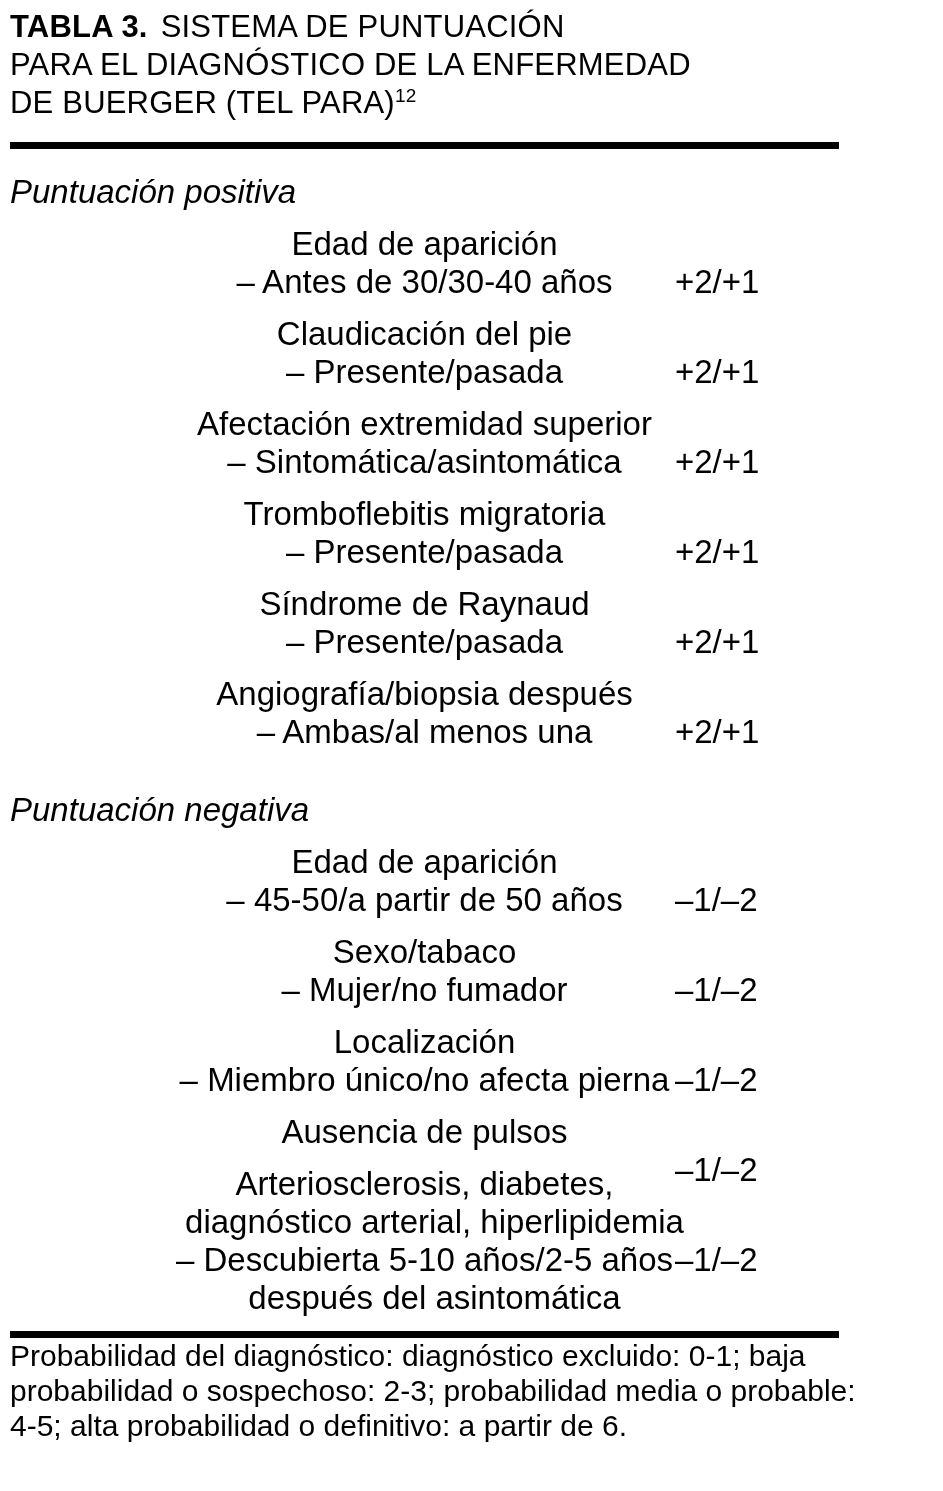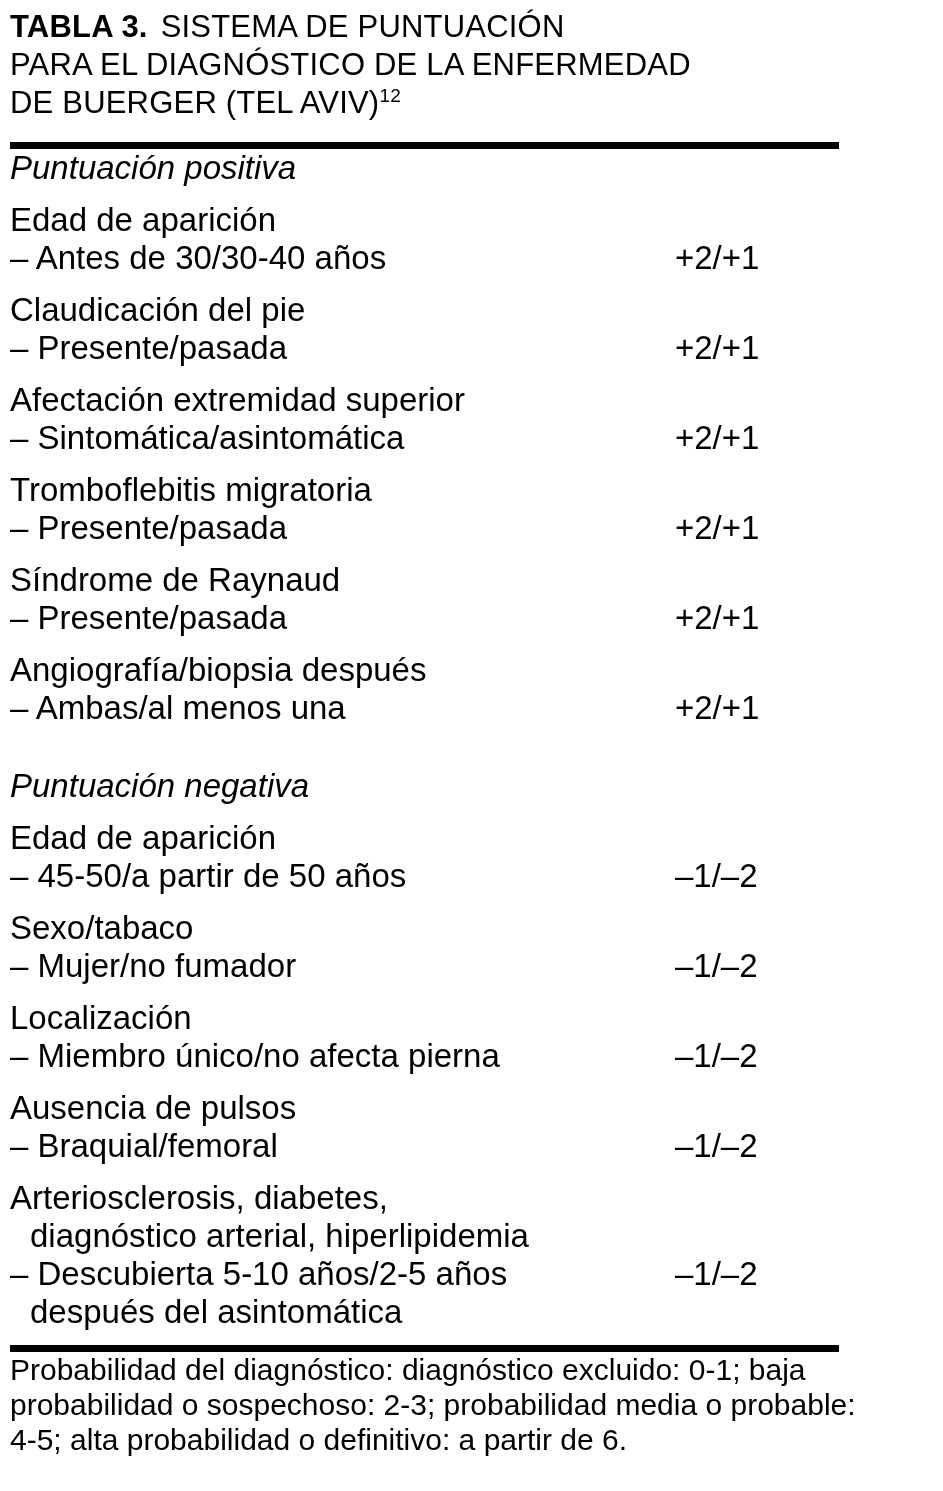--- a/index.html
+++ b/index.html
@@ -24,40 +24,40 @@
   .title .tbl-label { font-weight: bold; margin-right: 13px; }
   .title sup {
     font-size: 19px; line-height: 0;
     vertical-align: baseline; position: relative; top: -11px;
   }
   
   .rule { height: 7px; background: #000000; }
   .rule.top { margin-top: 20px; }
   .rule.bottom { margin-top: 14px; }
   
-  .score-body { margin-top: 0; font-size: 33px; line-height: 38px; }
+  .score-body { margin-top: 24px; font-size: 33px; line-height: 38px; }
   .section-heading { font-style: italic; }
   .section.negative { margin-top: 40px; }
   .item { margin-top: 14px; }
-  .line { position: relative; white-space: nowrap; }
+  .line { position: relative; white-space: nowrap; text-align: center; }
   .line.indent { padding-left: 20px; }
   .score { position: absolute; left: 665px; top: 0; }
   
   .footnote { margin-top: 0; font-size: 30px; line-height: 35px; }
   .footnote .fline { white-space: nowrap; }
 </style>
 </head>
 <body>
 
 <div class="page">
 
   <div class="title">
     <div><span class="tbl-label">TABLA 3.</span><span>SISTEMA DE PUNTUACIÓN</span></div>
     <div>PARA EL DIAGNÓSTICO DE LA ENFERMEDAD</div>
-    <div><span>DE BUERGER (TEL AVIV)</span><sup>12</sup></div>
+    <div><span>DE BUERGER (TEL PARA)</span><sup>12</sup></div>
   </div>
 
   <div class="rule top"></div>
 
   <div class="score-body">
   <div class="section">
     <div class="section-heading">Puntuación positiva</div>
     <div class="section-items">
           <div class="item">
             <div class="line"><span>Edad de aparición</span></div>
@@ -96,21 +96,21 @@
           <div class="item">
             <div class="line"><span>Sexo/tabaco</span></div>
             <div class="line"><span>– Mujer/no fumador</span><span class="score">–1/–2</span></div>
           </div>
           <div class="item">
             <div class="line"><span>Localización</span></div>
             <div class="line"><span>– Miembro único/no afecta pierna</span><span class="score">–1/–2</span></div>
           </div>
           <div class="item">
             <div class="line"><span>Ausencia de pulsos</span></div>
-            <div class="line"><span>– Braquial/femoral</span><span class="score">–1/–2</span></div>
+            <div class="line"><span class="score">–1/–2</span></div>
           </div>
           <div class="item">
             <div class="line"><span>Arteriosclerosis, diabetes,</span></div>
             <div class="line indent"><span>diagnóstico arterial, hiperlipidemia</span></div>
             <div class="line"><span>– Descubierta 5-10 años/2-5 años</span><span class="score">–1/–2</span></div>
             <div class="line indent"><span>después del asintomática</span></div>
           </div>
         </div>
   </div>
 </div>

